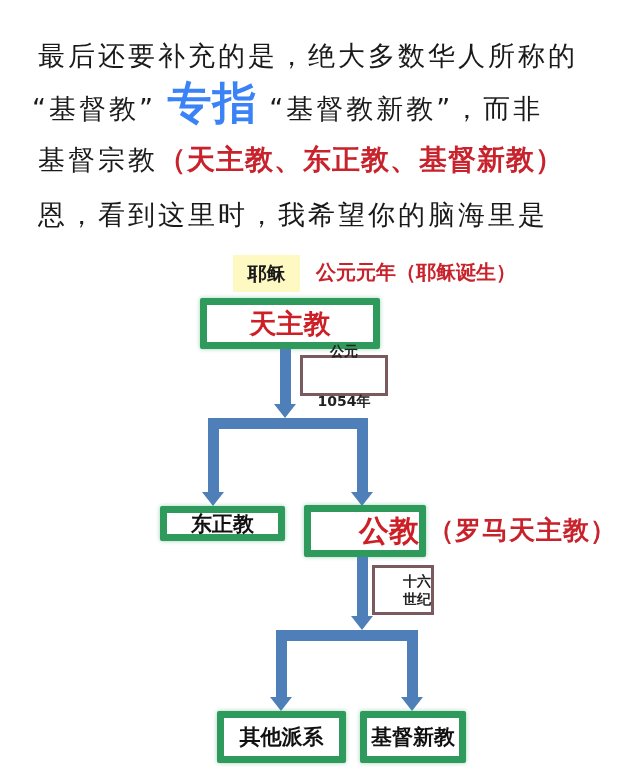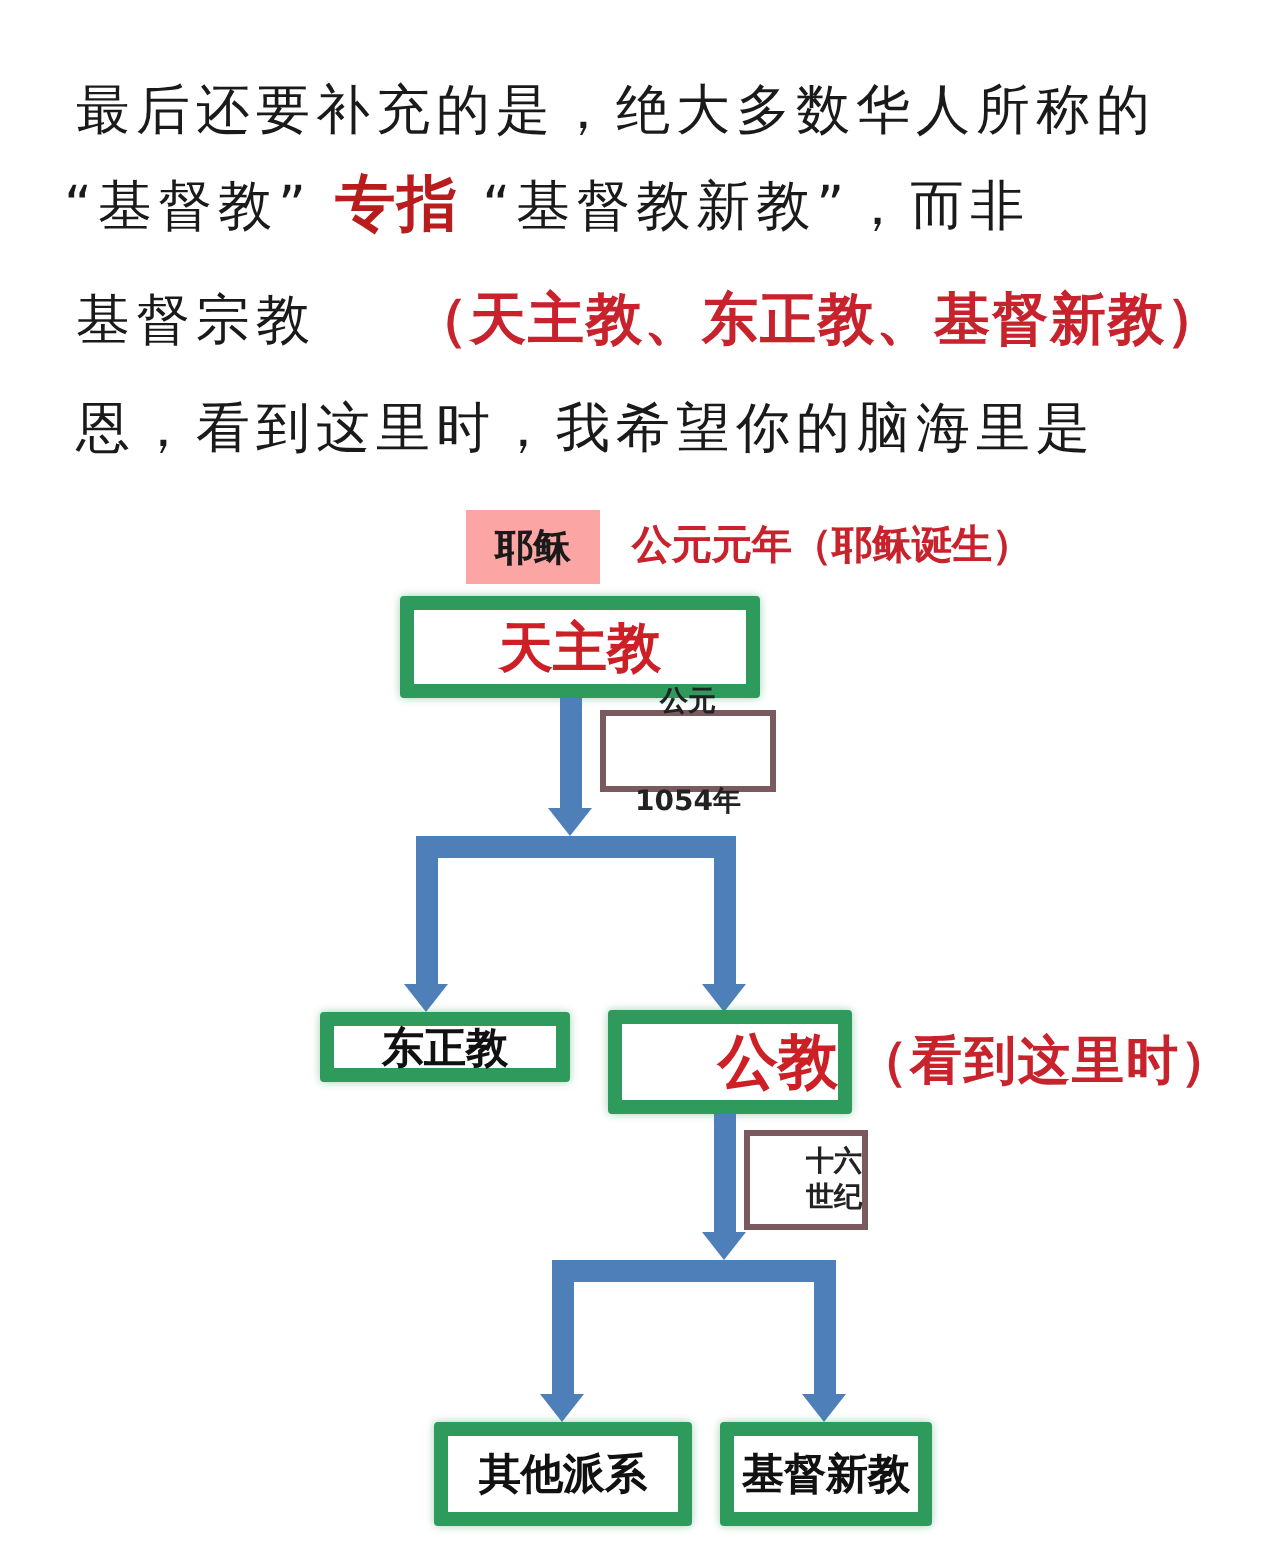--- a/index.html
+++ b/index.html
@@ -6,26 +6,26 @@
   body {
     width: 637px; height: 781px; background: #ffffff;
     position: relative; overflow: hidden;
     font-family: "DejaVu Sans", "Liberation Sans", sans-serif;
     color: #1a1a1a;
   }
   .line {
     position: absolute; left: 38px; white-space: nowrap;
     font-size: 27px; letter-spacing: 3px; line-height: 36px;
   }
-  .big { font-size: 30px; font-weight: bold; color: #b91c1c; letter-spacing: 1px; }
-  .redb { color: #c8232c; font-weight: bold; font-size: 28px; letter-spacing: 1px; margin-left: 48px; }
+  .big { font-size: 44px; font-weight: bold; color: #3b82f6; letter-spacing: 1px; }
+  .redb { color: #c8232c; font-weight: bold; font-size: 28px; letter-spacing: 1px; }
 
   .yellow {
     position: absolute; left: 233px; top: 255px; width: 67px; height: 37px;
-    background: #fca5a5; display: flex; align-items: center; justify-content: center;
+    background: #fef9c3; display: flex; align-items: center; justify-content: center;
     font-weight: bold; font-size: 19px; color: #1a1a1a;
   }
   .era-label {
     position: absolute; left: 316px; top: 256px; font-size: 20px;
     font-weight: bold; color: #c8232c; white-space: nowrap; line-height: 32px;
   }
   .node {
     position: absolute; box-sizing: border-box; background: #ffffff;
     border: 7px solid #2e9a5c; border-radius: 2px;
     display: flex; align-items: center; justify-content: center;
@@ -90,21 +90,21 @@
 <div class="arrowhead" style="left:202px; top:492px;"></div>
 <div class="bar" style="left:357px; top:418px; width:11px; height:78px;"></div>
 <div class="arrowhead" style="left:351px; top:492px;"></div>
 
 <div class="node black-text" style="left:160px; top:506px; width:125px; height:35px;">
   <span>东正教</span>
 </div>
 <div class="node red-text" style="left:304px; top:505px; width:122px; height:52px; font-size:30px;justify-content:flex-end;">
   <span>公教</span>
 </div>
-<div class="annot" style="left:428px; top:513px;">（看到这里时）</div>
+<div class="annot" style="left:428px; top:513px;">（罗马天主教）</div>
 
 <div class="bar" style="left:357px; top:557px; width:11px; height:62px;"></div>
 <div class="arrowhead" style="left:351px; top:616px;"></div>
 <div class="tag" style="left:372px; top:565px; width:62px; height:50px;align-items:flex-end;">
   <span>十六</span>
   <span>世纪</span>
 </div>
 <div class="bar" style="left:276px; top:630px; width:142px; height:11px;"></div>
 <div class="bar" style="left:276px; top:630px; width:11px; height:70px;"></div>
 <div class="arrowhead" style="left:270px; top:697px;"></div>

